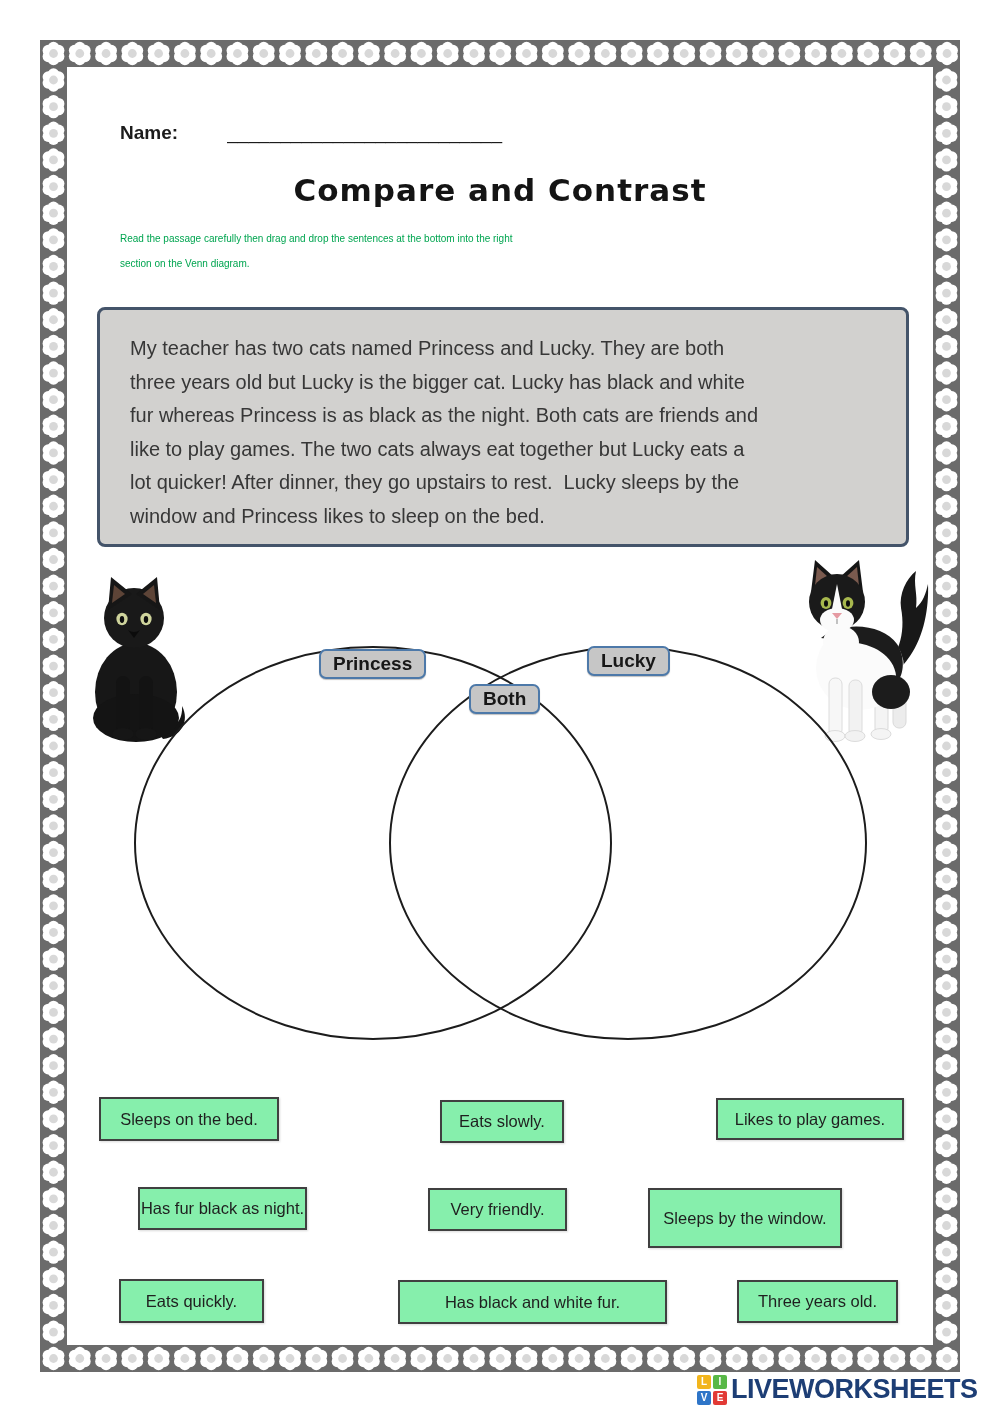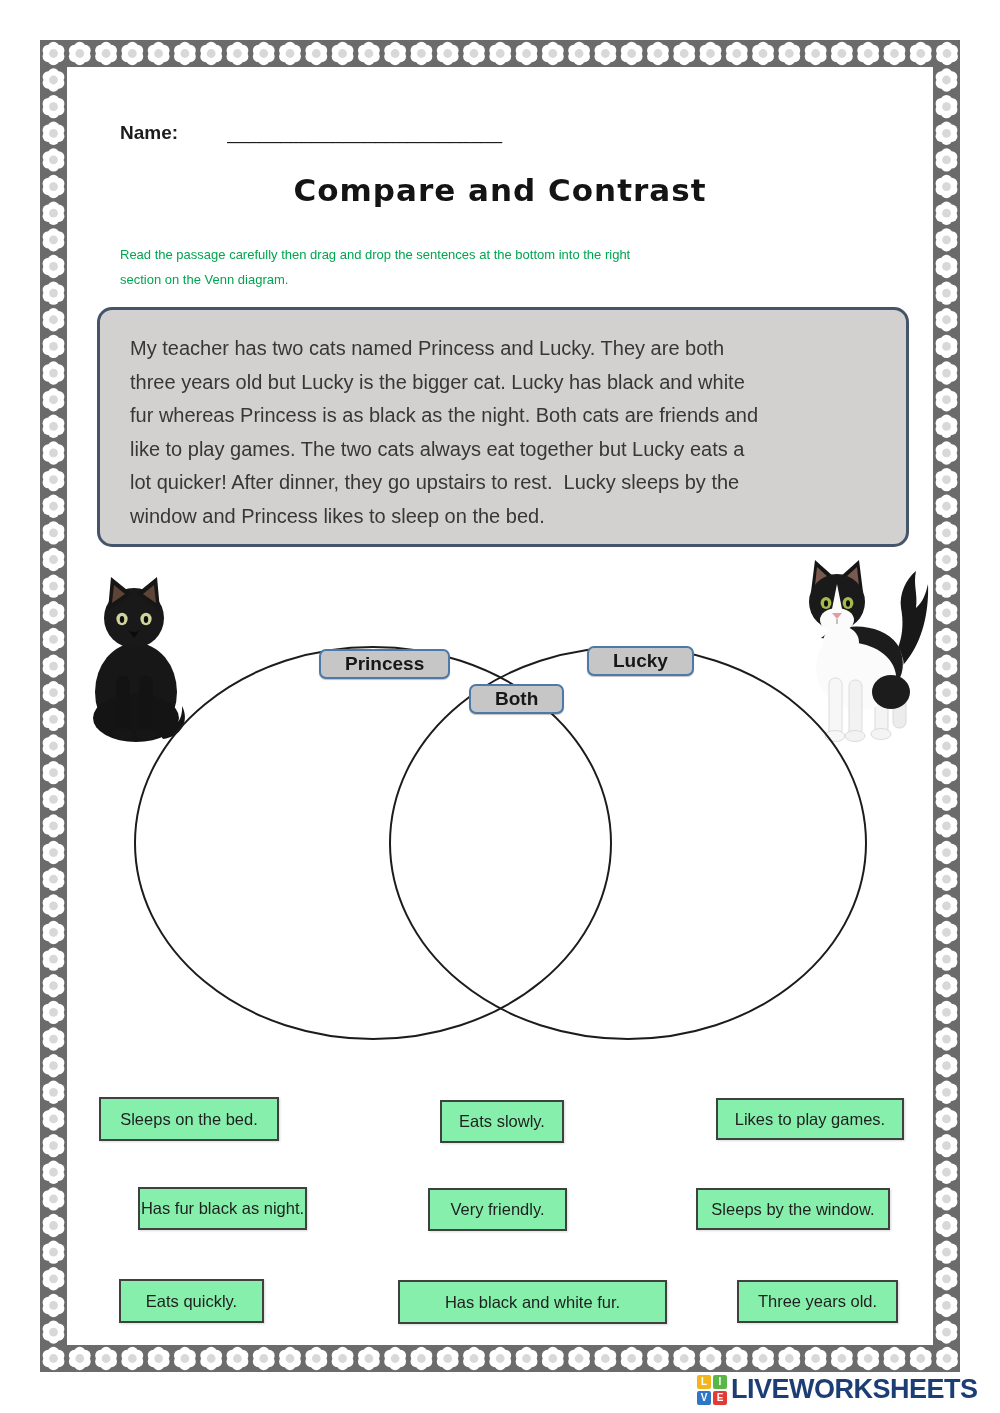--- a/index.html
+++ b/index.html
@@ -15,39 +15,39 @@
   .field-row{position:absolute;top:122px;left:120px;width:760px;font-size:19px;font-weight:700;color:#1c1c1c;}
   .field-line{font-weight:400;letter-spacing:0;color:#1c1c1c;margin-left:44px;}
   .date-group{position:absolute;left:363px;top:0;}
   .page-title{
     position:absolute;top:172px;left:68px;width:864px;text-align:center;
     font-size:31px;font-weight:700;letter-spacing:1px;color:#141414;
     font-family:"DejaVu Sans", sans-serif;
   }
   .instruction{
     position:absolute;top:226px;left:120px;width:780px;
-    font-size:13px;line-height:25px;color:#00a550;white-space:pre-line;margin-top:16px;
+    font-size:10px;line-height:25px;color:#00a550;white-space:pre-line;
   }
 
   
   .passage-box{
     position:absolute;left:97px;top:307px;width:812px;height:240px;
-    background:#d2d1cf;border:3px solid #44546a;border-radius:15px;
+    background:#d2d1cf;border:3px solid #44546a;border-radius:8px;
     box-sizing:border-box;
   }
   .passage-text{
     position:absolute;left:30px;top:22px;width:752px;
     font-size:20px;line-height:33.5px;color:#373737;white-space:pre-wrap;
   }
 
   
   .venn-wrap{position:absolute;left:100px;top:630px;width:800px;height:430px;}
   .venn-label{
     position:absolute;background:#c6c6c6;border:2px solid #4d79a9;border-radius:7px;
-    padding:2px 24px;font-size:19px;font-weight:600;color:#171717;
+    padding:2px 12px;font-size:19px;font-weight:600;color:#171717;
     box-shadow:0 1px 1px rgba(0,0,0,.25);
   }
 
   
   .card{
     position:absolute;background:#86efac;border:2px solid #404040;
     display:flex;align-items:center;justify-content:center;
     font-size:16.5px;color:#1f1f1f;box-sizing:border-box;
     box-shadow:1px 1px 2px rgba(0,0,0,.15);cursor:grab;
   }
@@ -329,21 +329,21 @@
   <div class="venn-label" style="left:219px;top:19px;">Princess</div>
   <div class="venn-label" style="left:487px;top:16px;">Lucky</div>
   <div class="venn-label" style="left:369px;top:54px;">Both</div>
 </div>
 
 <div class="card" style="left:99px;top:1097px;width:180px;height:44px;">Sleeps on the bed.</div>
 <div class="card" style="left:440px;top:1100px;width:124px;height:43px;">Eats slowly.</div>
 <div class="card" style="left:716px;top:1098px;width:188px;height:42px;">Likes to play games.</div>
 <div class="card" style="left:138px;top:1187px;width:169px;height:43px;">Has fur black as night.</div>
 <div class="card" style="left:428px;top:1188px;width:139px;height:43px;">Very friendly.</div>
-<div class="card" style="left:648px;top:1188px;width:194px;height:42px;margin-left:48px;">Sleeps by the window.</div>
+<div class="card" style="left:648px;top:1188px;width:194px;height:60px;">Sleeps by the window.</div>
 <div class="card" style="left:119px;top:1279px;width:145px;height:44px;">Eats quickly.</div>
 <div class="card" style="left:398px;top:1280px;width:269px;height:44px;">Has black and white fur.</div>
 <div class="card" style="left:737px;top:1280px;width:161px;height:43px;">Three years old.</div>
 
 <div class="logo">
   <div class="logo-grid">
     <div class="logo-sq sq-l">L</div>
     <div class="logo-sq sq-i">I</div>
     <div class="logo-sq sq-v">V</div>
     <div class="logo-sq sq-e">E</div>

